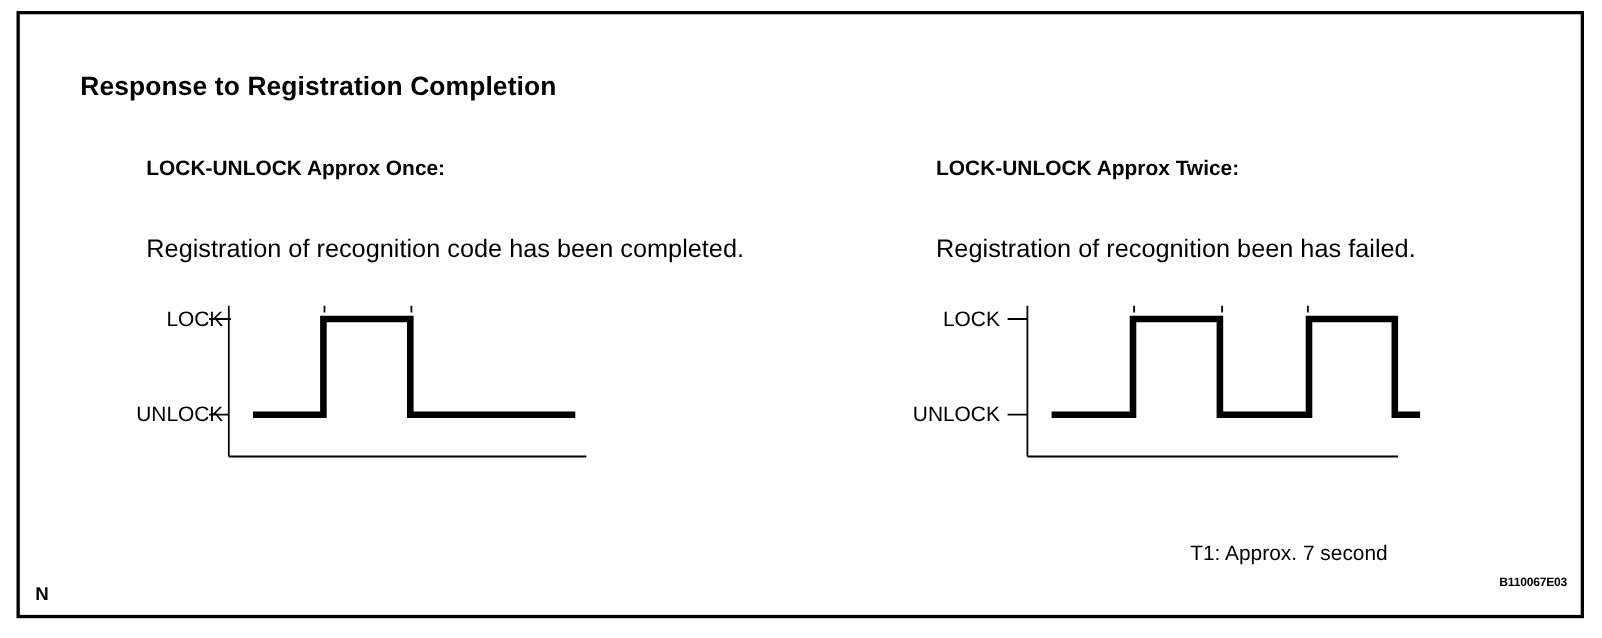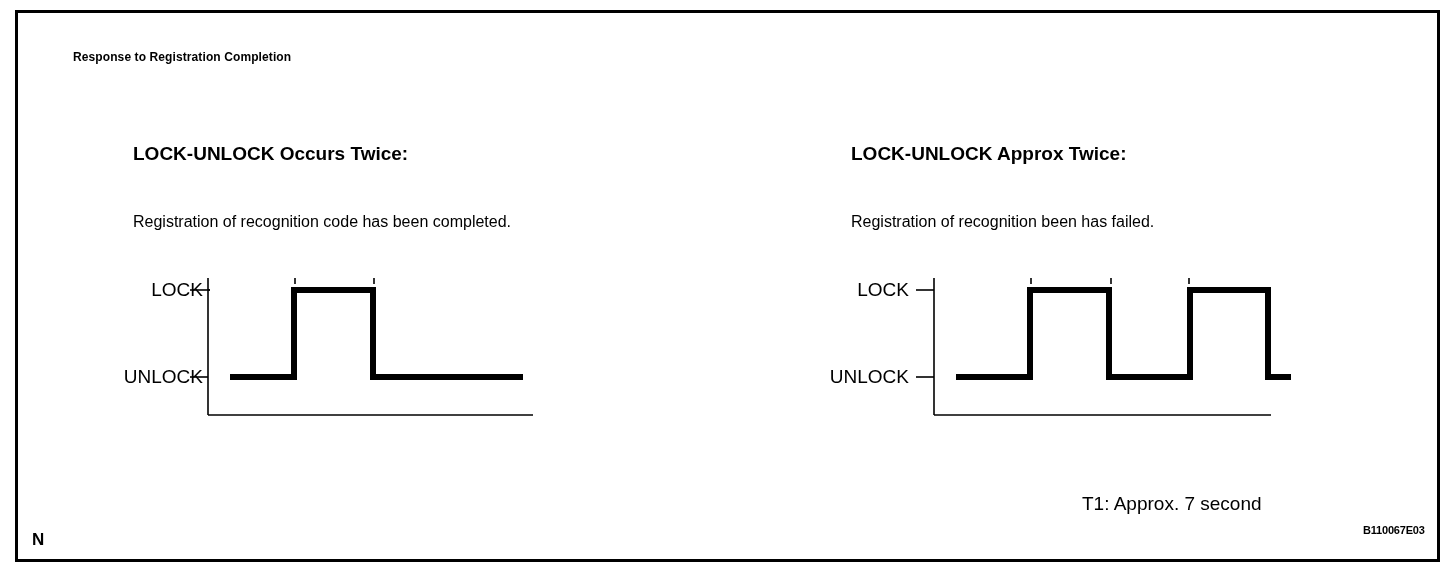--- a/index.html
+++ b/index.html
@@ -27,22 +27,22 @@
     width: 1425px;
     height: 552px;
     border: 3px solid #000000;
     box-sizing: border-box;
     background: #ffffff;
   }
   
   #figure-title {
     position: absolute;
     left: 55px;
-    top: 37px;
-    font-size: 12px;
+    top: 52px;
+    font-size: 24px;
     font-weight: bold;
     letter-spacing: 0.1px;
     white-space: nowrap;
   }
   
   .panel {
     position: absolute;
     top: 130px;
   }
   #panel-left  { left: 115px; }
@@ -53,21 +53,21 @@
     top: 0;
     left: 0;
     font-size: 19px;
     font-weight: bold;
     white-space: nowrap;
   }
   .panel-description {
     position: absolute;
     top: 70px;
     left: 0;
-    font-size: 16px;
+    font-size: 23px;
     font-weight: normal;
     white-space: nowrap;
   }
   
   .waveform {
     position: absolute;
     top: 135px;
     left: -115px;
   }
   #panel-right .waveform { left: -120px; }
@@ -116,21 +116,21 @@
 <body>
 
 <div id="page">
 
   <div id="figure-frame">
 
     <div id="figure-title">Response to Registration Completion</div>
 
     <div class="panel" id="panel-left">
 
-      <div class="panel-heading">LOCK-UNLOCK Occurs Twice:</div>
+      <div class="panel-heading">LOCK-UNLOCK Approx Once:</div>
 
       <div class="panel-description">Registration of recognition code has been completed.</div>
 
       <div class="waveform">
         <svg class="wf-svg" width="560" height="190" viewBox="0 0 560 190">
 
           <text class="wf-label" x="185" y="18" text-anchor="end">LOCK</text>
           <text class="wf-label" x="185" y="105" text-anchor="end">UNLOCK</text>
 
           <line x1="192" y1="12" x2="190" y2="12" stroke="#000" stroke-width="1.4"></line>

